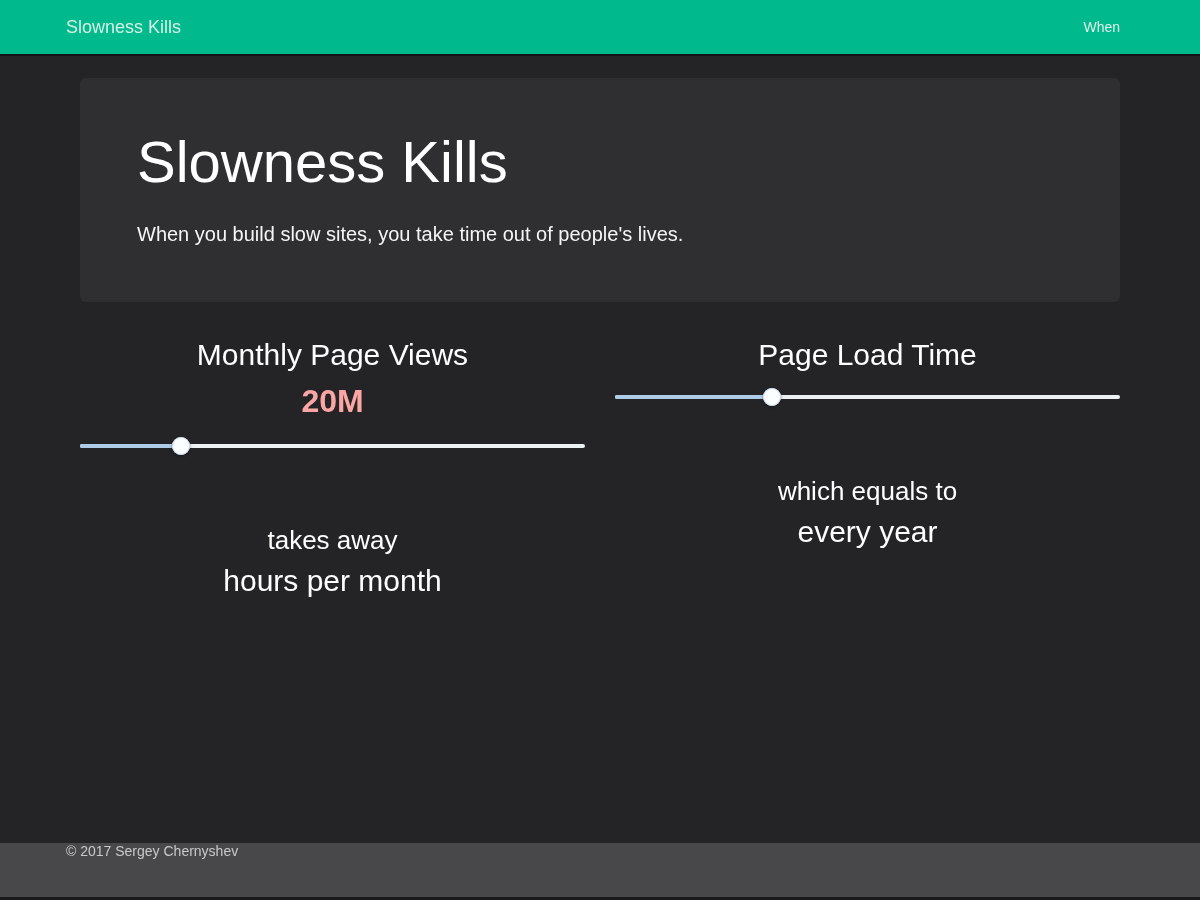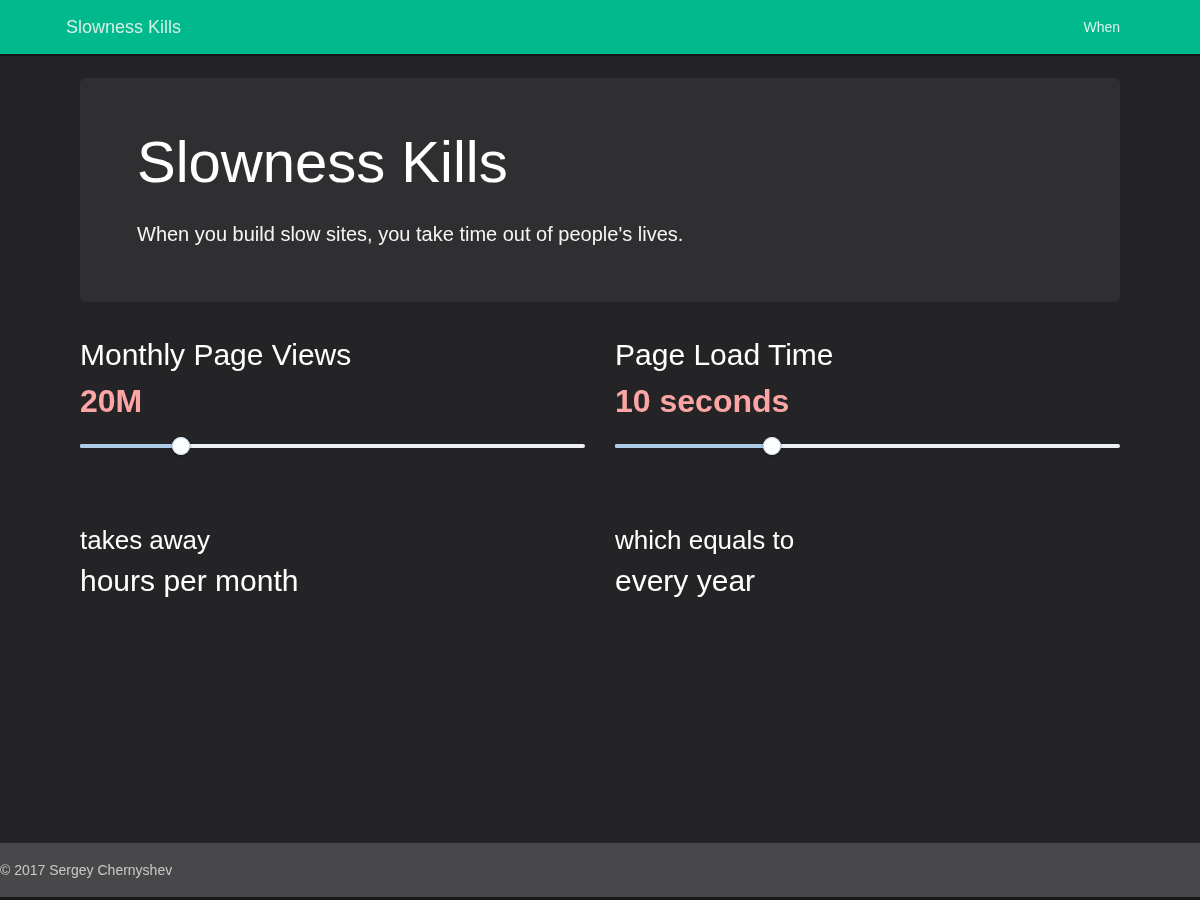--- a/index.html
+++ b/index.html
@@ -64,20 +64,21 @@
     font-size: 20px;
     line-height: 1.4;
   }
 
   .row {
     display: flex;
     margin-top: 36px;
   }
   .col {
     width: 505px;
+    text-align: center;
   }
   .col + .col { margin-left: 30px; }
 
   .col h2 {
     color: #ffffff;
     font-size: 30px;
     font-weight: 400;
     line-height: 1.15;
     margin-bottom: 10px;
   }
@@ -143,21 +144,21 @@
     line-height: 1.4;
   }
 
   
   .footer {
     flex: 0 0 auto;
     height: 54px;
     margin-bottom: 3px;
     background: #48474a;
     display: flex;
-    align-items: center;
+    padding-left: 66px;
   }
   .footer-text {
     color: #c9c9c9;
     font-size: 14px;
   }
 </style>
 </head>
 <body>
 
 <nav class="navbar">
@@ -184,21 +185,20 @@
           <div class="slider-handle" style="left: calc(20% - 9px);"></div>
         </div>
         <div class="result">
           <div class="result-prefix">takes away</div>
           <div class="result-suffix">hours per month</div>
         </div>
       </div>
 
       <div class="col">
         <h2>Page Load Time</h2>
-        <div class="slider-value">10 seconds</div>
         <div class="slider">
           <div class="slider-track"></div>
           <div class="slider-fill" style="width: 31%;"></div>
           <div class="slider-handle" style="left: calc(31% - 9px);"></div>
         </div>
         <div class="result">
           <div class="result-prefix">which equals to</div>
           <div class="result-suffix">every year</div>
         </div>
       </div>

